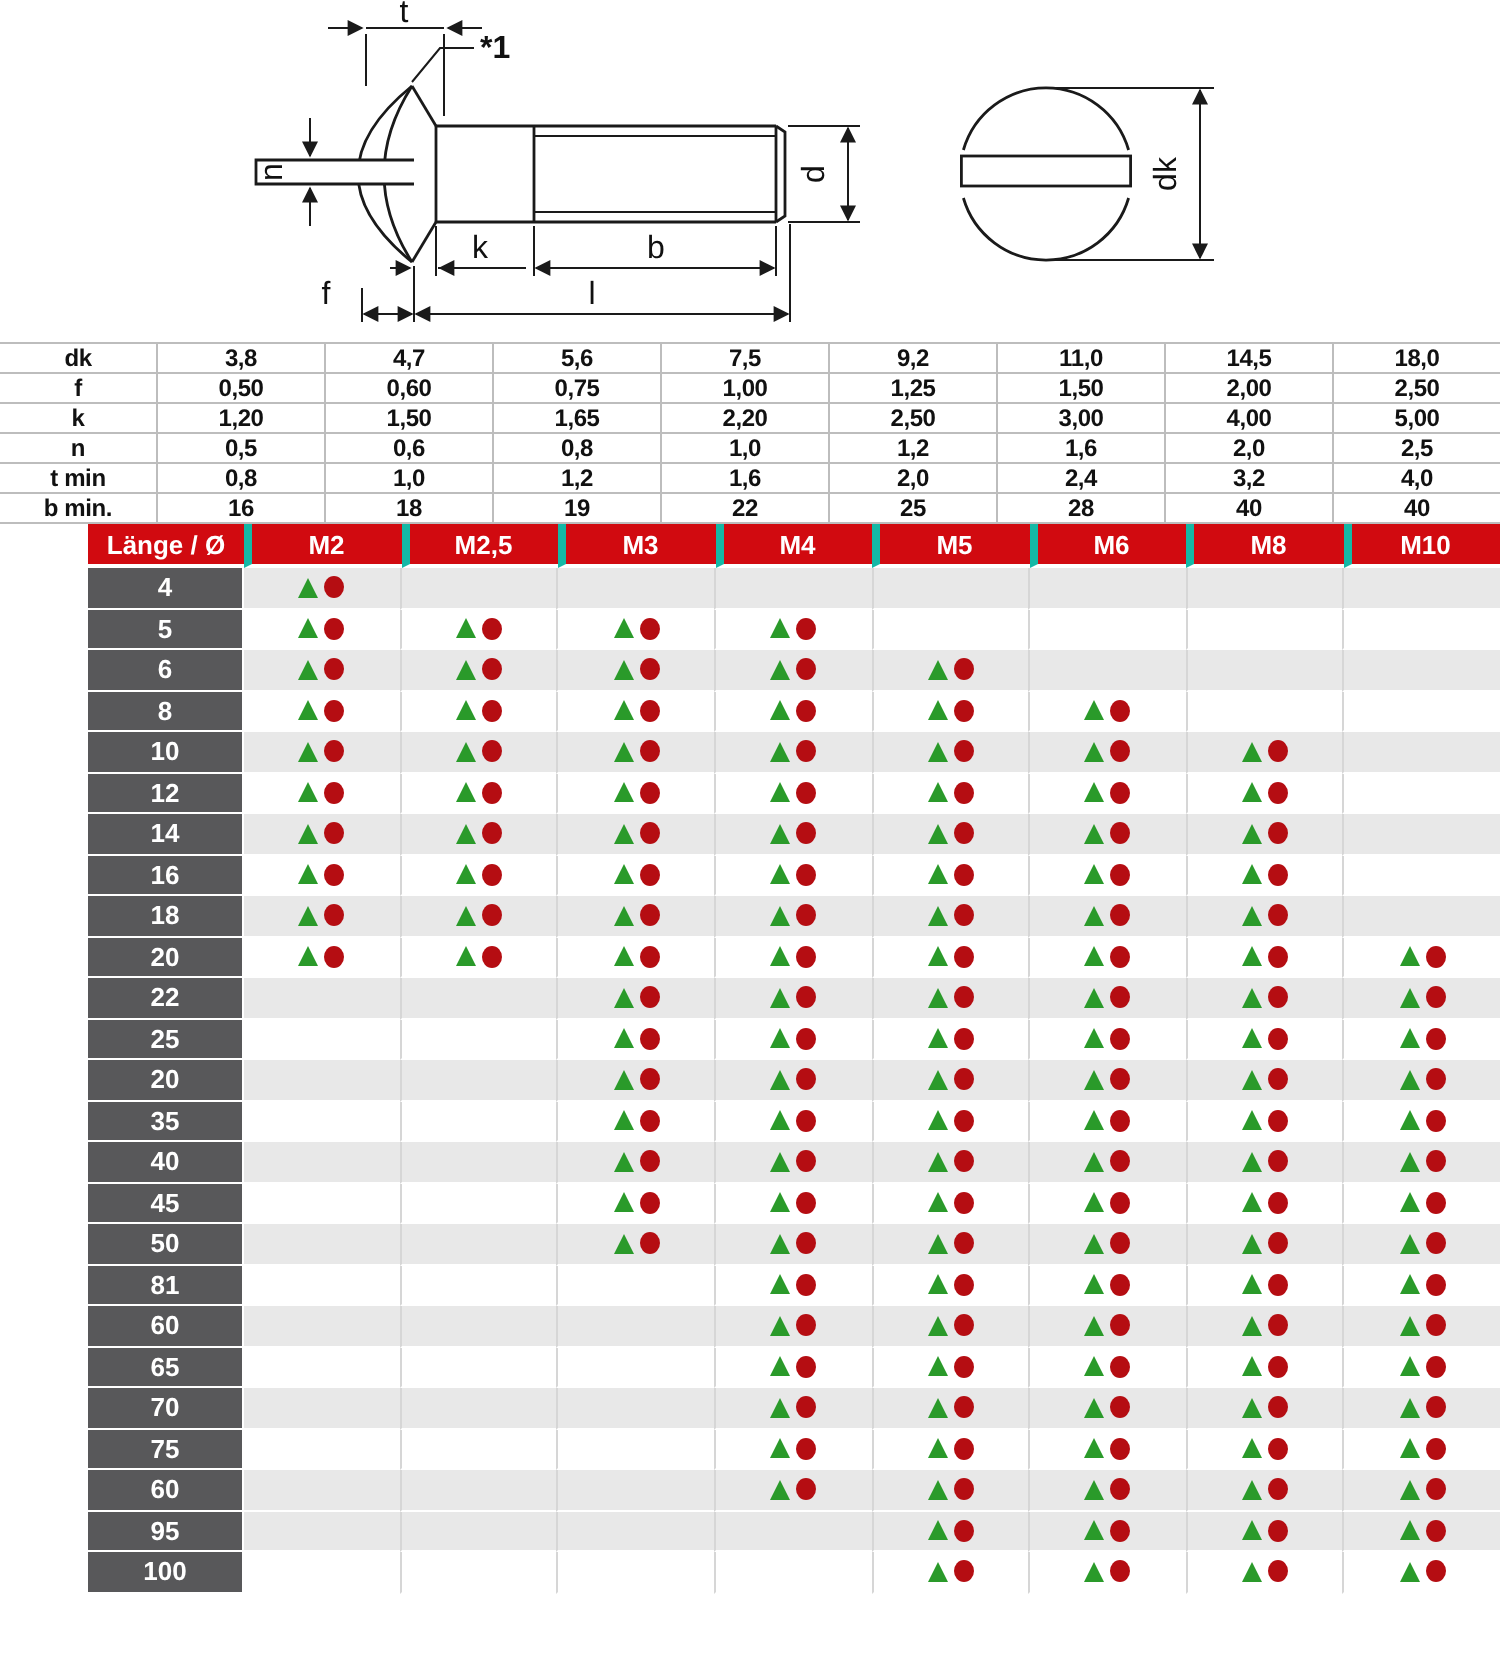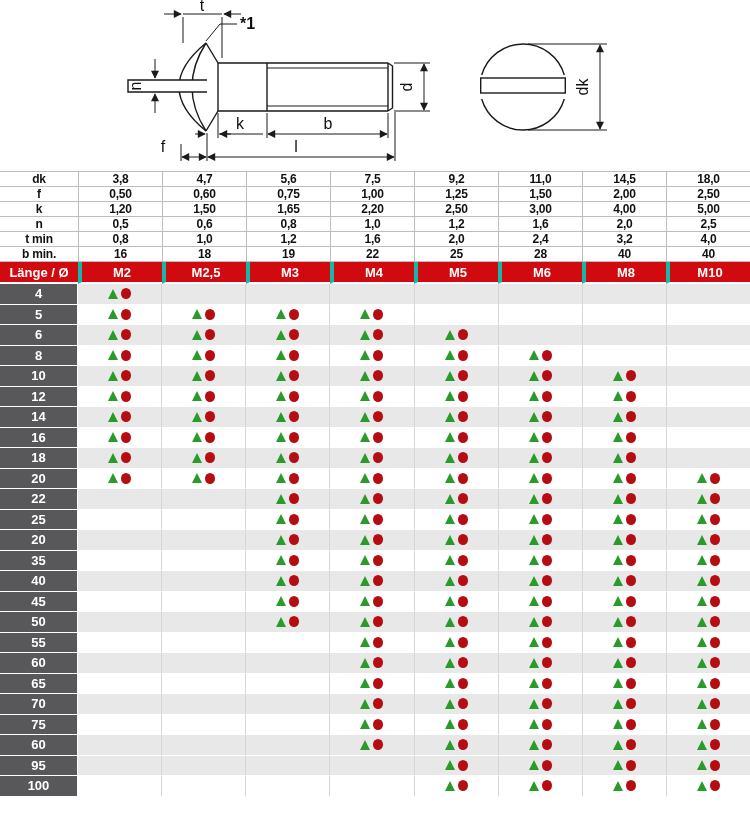--- a/index.html
+++ b/index.html
@@ -16,21 +16,21 @@
   .spec{border-top:1px solid #bdbdbd;}
   .spec-row{display:flex;height:15px;box-sizing:border-box;border-bottom:1px solid #bdbdbd;}
   .spec-cell{flex:1;display:flex;align-items:center;justify-content:center;
              font-size:12px;font-weight:bold;letter-spacing:-0.2px;
              border-left:1px solid #bdbdbd;box-sizing:border-box;}
   .spec-label{flex:0 0 78px;border-left:none;}
   .slot-icon{width:13px;height:13px;border-radius:50%;background:#2e2e2e;position:relative;display:inline-block;}
   .slot-icon::after{content:"";position:absolute;left:0;right:0;top:5px;height:3px;background:#fff;}
 
   
-  .mrow{display:flex;height:20.5px;box-sizing:border-box;}
+  .mrow{display:flex;height:20.5px;box-sizing:border-box;padding-left:44px;}
   .hrow{height:22px;}
   .hd{flex:1;background:var(--header-red,#d10a10);color:#fff;font-weight:bold;font-size:13px;
       display:flex;align-items:center;justify-content:center;
       border-left:4px solid #14b8a6;border-bottom:2px solid #fff;box-sizing:border-box;}
   .hd0{flex:0 0 78px;border-left:none;}
   .len{flex:0 0 78px;background:var(--length-col-gray,#58585a);color:#fff;font-weight:bold;font-size:13px;
        display:flex;align-items:center;justify-content:center;
        border-bottom:1px solid #fff;border-right:1px solid #fff;box-sizing:border-box;}
   .cell{flex:1;display:flex;align-items:center;justify-content:center;gap:3px;
         border-left:1px solid #d6d6d6;border-bottom:1px solid #fff;box-sizing:border-box;background:#fff;}
@@ -686,21 +686,21 @@
         <div class="cell">
           <span class="tri"></span>
           <span class="dot"></span>
         </div>
         <div class="cell">
           <span class="tri"></span>
           <span class="dot"></span>
         </div>
       </div>
       <div class="mrow w">
-        <div class="len">55</div>
+        <div class="len">81</div>
         <div class="cell c0"></div>
         <div class="cell"></div>
         <div class="cell"></div>
         <div class="cell">
           <span class="tri"></span>
           <span class="dot"></span>
         </div>
         <div class="cell">
           <span class="tri"></span>
           <span class="dot"></span>

